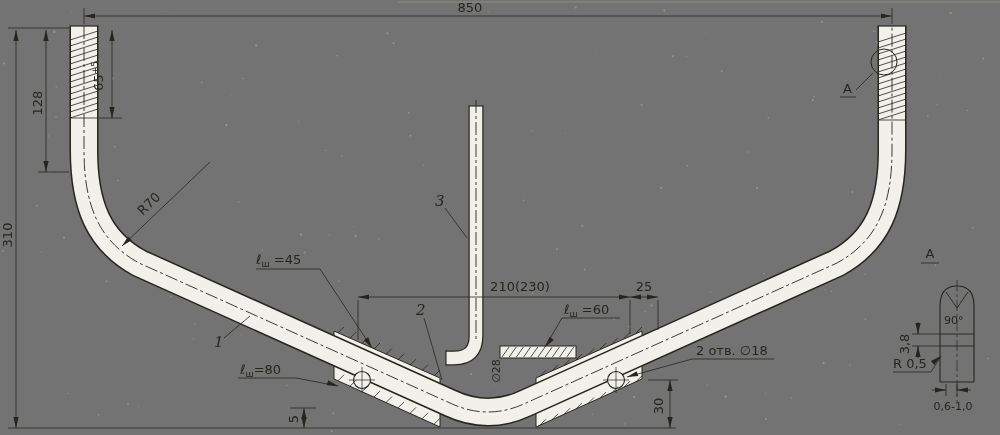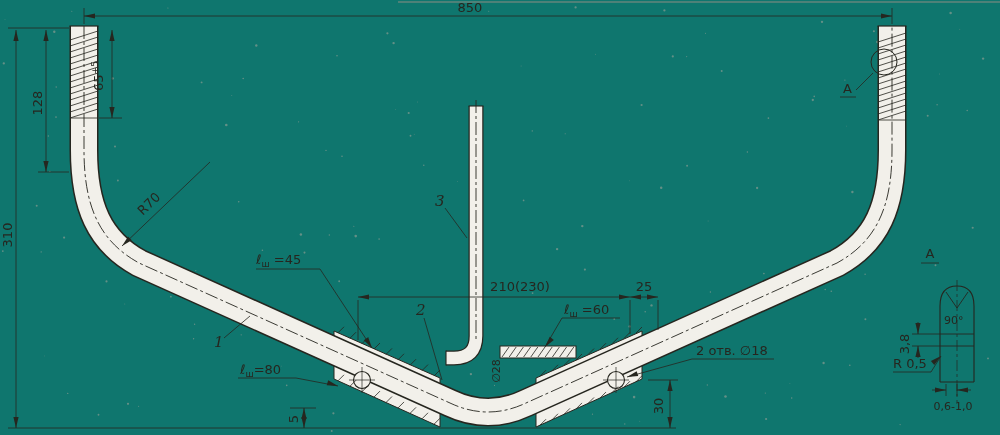--- a/index.html
+++ b/index.html
@@ -1,16 +1,16 @@
 <!DOCTYPE html>
 <html><head>
 <meta charset="utf-8">
 <style>
   html,body{margin:0;padding:0;background:#e8e6df;}
-  #canvas{position:relative;width:1000px;height:435px;background:#0f766e;overflow:hidden;
+  #canvas{position:relative;width:1000px;height:435px;background:#737373;overflow:hidden;
           font-family:"DejaVu Sans",sans-serif;}
   svg{position:absolute;left:0;top:0;}
   text{fill:#26261f;}
   .dim{font-size:13px;}
   .small{font-size:11px;}
   .plabel{font-family:"DejaVu Serif",serif;font-style:italic;font-size:15px;}
 </style>
 </head>
 <body>
 

